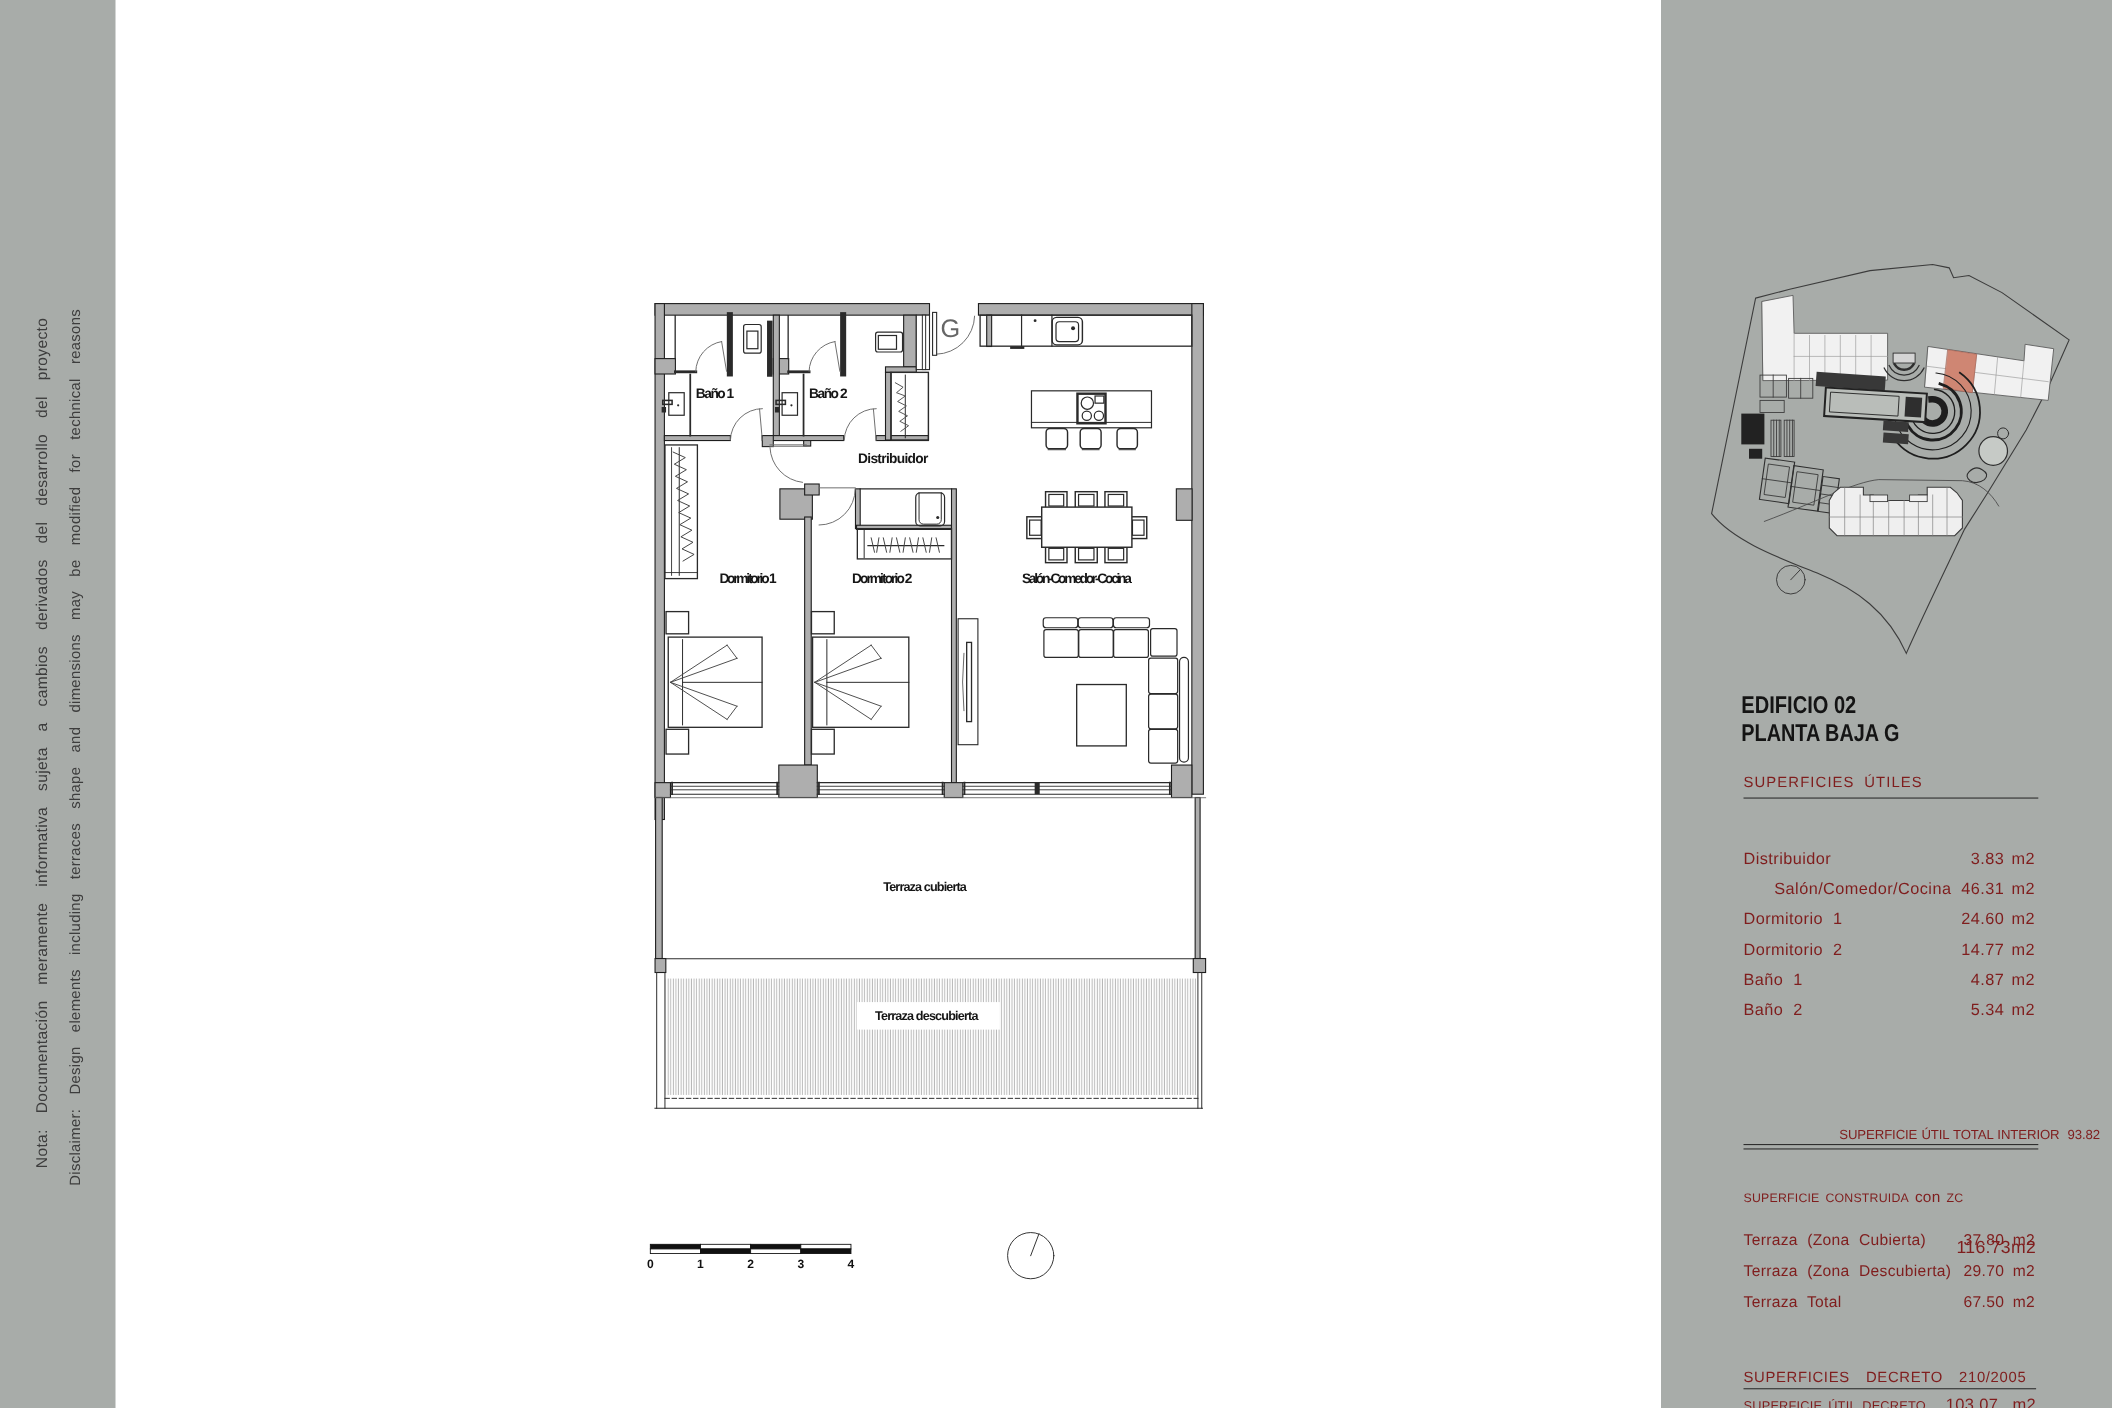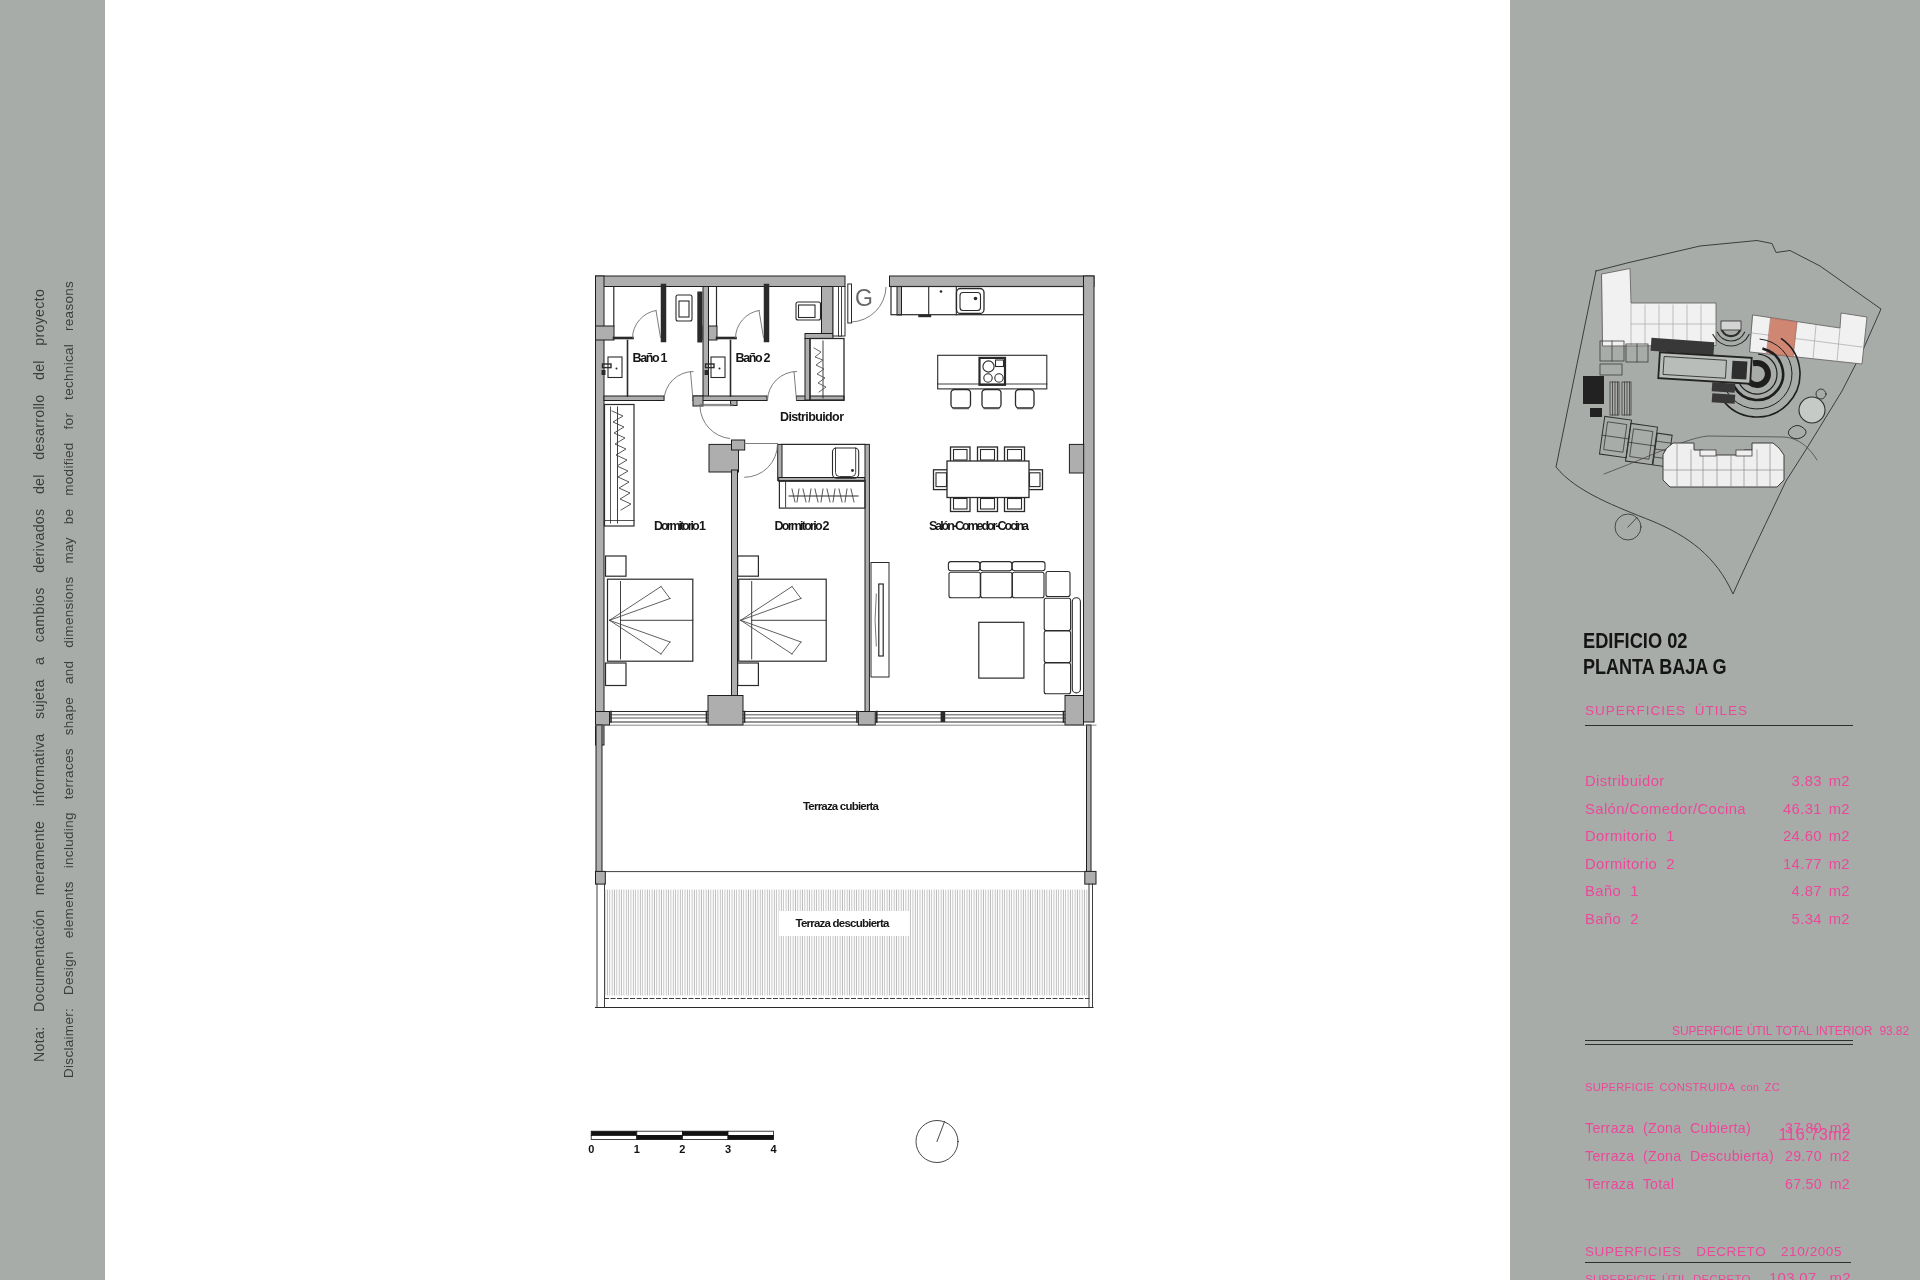--- a/index.html
+++ b/index.html
@@ -3,21 +3,21 @@
 <meta charset="utf-8">
 <style>
   html,body{margin:0;padding:0;background:#ffffff;width:1920px;height:1280px;overflow:hidden;}
   body{font-family:"Liberation Sans", sans-serif;-webkit-font-smoothing:antialiased;}
   text{-webkit-font-smoothing:antialiased;}
   #page{position:relative;width:1920px;height:1280px;background:#ffffff;}
   .grayL{position:absolute;left:0;top:0;width:105px;height:1280px;background:#a8aca9;}
   .grayR{position:absolute;left:1510px;top:0;width:410px;height:1280px;background:#a8aca9;}
   .vtext{position:absolute;transform-origin:0 0;transform:rotate(-90deg);white-space:nowrap;
          font-size:14.2px;color:#3d3d3d;letter-spacing:0.3px;word-spacing:3px;}
-  .sb{position:absolute;color:#ec4899;}
+  .sb{position:absolute;color:#7f1d1d;}
   .sb .val{position:absolute;right:31px;top:0;}
   .sb .m2{position:absolute;right:3px;top:0;}
 </style>
 </head>
 <body>
 <div id="page">
 
   <div class="grayL"></div>
 
   <div class="vtext" style="left:31px;top:1062px;">Nota:&nbsp; Documentación&nbsp; meramente&nbsp; informativa&nbsp; sujeta&nbsp; a&nbsp; cambios&nbsp; derivados&nbsp; del&nbsp; desarrollo&nbsp; del&nbsp; proyecto</div>
@@ -27,35 +27,35 @@
   <div class="grayR"></div>
 
   <div class="sb" style="left:1583px;top:628px;font-size:22px;font-weight:bold;color:#141414;letter-spacing:0px;transform:scaleX(0.83);transform-origin:0 0;">EDIFICIO 02</div>
   <div class="sb" style="left:1583px;top:654px;font-size:22px;font-weight:bold;color:#141414;letter-spacing:0px;transform:scaleX(0.82);transform-origin:0 0;">PLANTA BAJA G</div>
 
   <div class="sb" style="left:1585px;top:703px;font-size:13.5px;letter-spacing:1px;word-spacing:4px;">SUPERFICIES ÚTILES</div>
   <div class="sb" style="left:1585px;top:725px;width:268px;border-top:1.2px solid #2e2e2e;"></div>
 
   <div class="sb" style="left:1585px;top:773px;width:268px;font-size:14.8px;letter-spacing:0.4px;">
     <div style="position:relative;height:27.5px;">Distribuidor<span class="val">3.83</span><span class="m2">m2</span></div>
-    <div style="position:relative;height:27.5px;">Salón/Comedor/Cocina<span class="val">46.31</span><span class="m2">m2</span></div>
+    <div style="position:relative;height:27.5px;margin-left:28px;">Salón/Comedor/Cocina<span class="val">46.31</span><span class="m2">m2</span></div>
     <div style="position:relative;height:27.5px;">Dormitorio&nbsp; 1<span class="val">24.60</span><span class="m2">m2</span></div>
     <div style="position:relative;height:27.5px;">Dormitorio&nbsp; 2<span class="val">14.77</span><span class="m2">m2</span></div>
     <div style="position:relative;height:27.5px;">Baño&nbsp; 1<span class="val">4.87</span><span class="m2">m2</span></div>
     <div style="position:relative;height:27.5px;">Baño&nbsp; 2<span class="val">5.34</span><span class="m2">m2</span></div>
   </div>
 
   <div class="sb" style="left:1672px;top:1024px;width:268px;font-size:12px;letter-spacing:-0.1px;word-spacing:0.5px;">
     <div style="position:relative;">SUPERFICIE ÚTIL TOTAL INTERIOR<span class="val">93.82</span><span class="m2">m2</span></div>
   </div>
   <div class="sb" style="left:1585px;top:1040px;width:268px;border-top:1px solid #2e2e2e;"></div>
   <div class="sb" style="left:1585px;top:1043.5px;width:268px;border-top:1px solid #2e2e2e;"></div>
 
   <div class="sb" style="left:1585px;top:1080px;width:268px;font-size:11.6px;letter-spacing:0.2px;word-spacing:2px;">
-    <span style="font-size:11.2px;margin-top:32px;">SUPERFICIE CONSTRUIDA</span> <span style="font-size:11px;">con</span> <span style="font-size:11.2px;">ZC</span><span class="val" style="right:2px;top:-2px;font-size:16px;letter-spacing:0.3px;margin-top:48px;">116.73m2</span>
+    <span style="font-size:11.2px;margin-top:32px;">SUPERFICIE CONSTRUIDA</span> <span style="font-size:14px;">con</span> <span style="font-size:11.2px;">ZC</span><span class="val" style="right:2px;top:-2px;font-size:16px;letter-spacing:0.3px;margin-top:48px;">116.73m2</span>
   </div>
 
   <div class="sb" style="left:1585px;top:1120px;width:268px;font-size:14.2px;letter-spacing:0.3px;">
     <div style="position:relative;height:28.2px;">Terraza&nbsp; (Zona&nbsp; Cubierta)<span class="val">37.80</span><span class="m2">m2</span></div>
     <div style="position:relative;height:28.2px;">Terraza&nbsp; (Zona&nbsp; Descubierta)<span class="val">29.70</span><span class="m2">m2</span></div>
     <div style="position:relative;height:28.2px;">Terraza&nbsp; Total<span class="val">67.50</span><span class="m2">m2</span></div>
   </div>
 
   <div class="sb" style="left:1585px;top:1244px;font-size:13.5px;letter-spacing:0.6px;word-spacing:3px;">SUPERFICIES&nbsp; DECRETO&nbsp; 210/2005</div>
   <div class="sb" style="left:1585px;top:1262px;width:266px;border-top:1.2px solid #2e2e2e;"></div>

